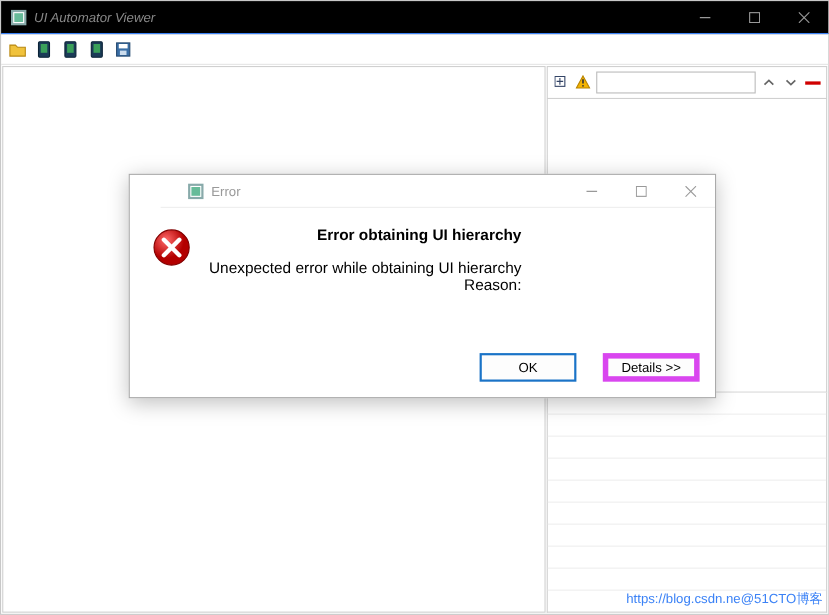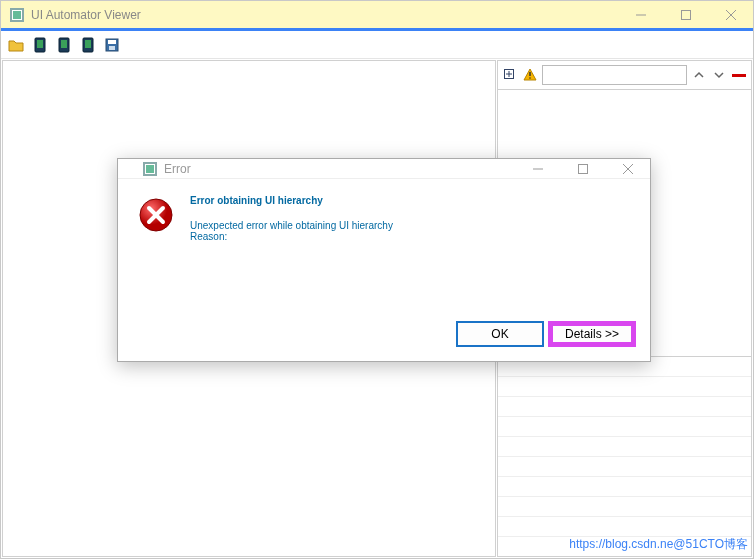--- a/index.html
+++ b/index.html
@@ -16,25 +16,26 @@
     .main-window {
       width: 754px;
       height: 559px;
       border: 1px solid #c8c8c8;
       background: #fff;
       display: flex;
       flex-direction: column;
     }
     .titlebar {
       height: 30px;
-      background: #fef9c3;
-      border-bottom: 3px solid #3b82f6;
+      background: #000000;
+      border-bottom: 1px solid #3b82f6;
       display: flex;
       align-items: center;
       padding-left: 8px;
+      font-style: italic;
     }
     .titlebar-icon {
       width: 16px; height: 16px;
       margin-right: 6px;
     }
     .titlebar-text {
       color: #888;
       font-size: 12px;
       flex: 1;
     }
@@ -123,55 +124,57 @@
       top: 158px;
       width: 534px;
       height: 204px;
       background: #fff;
       border: 1px solid #aaa;
       box-shadow: 0 4px 18px rgba(0,0,0,0.25);
       display: flex;
       flex-direction: column;
     }
     .dlg-titlebar {
-      height: 20px;
+      height: 30px;
       display: flex;
       align-items: center;
       padding-left: 24px;
       border-bottom: 1px solid #eee;
+      margin-left: 28px;
     }
     .dlg-title {
       color: #999;
       font-size: 12px;
       flex: 1;
     }
     .dlg-body {
       flex: 1;
       display: flex;
       padding: 16px 20px 8px 20px;
     }
     .err-icon {
       width: 36px; height: 36px;
       margin-right: 16px;
       margin-top: 2px;
       flex-shrink: 0;
     }
     .dlg-text {
-      font-size: 10px;
-      color: #0369a1;
+      font-size: 14px;
+      color: #000000;
+      text-align: right;
     }
     .dlg-heading {
       font-weight: bold;
       margin-bottom: 14px;
     }
     .dlg-buttons {
       display: flex;
       justify-content: flex-end;
       padding: 8px 14px 14px 0;
-      gap: 4px;
+      gap: 24px;
     }
     .btn {
       min-width: 88px;
       height: 26px;
       background: #fdfdfd;
       border: 5px solid #d946ef;
       font-size: 12px;
       padding: 0 12px;
       cursor: pointer;
     }

